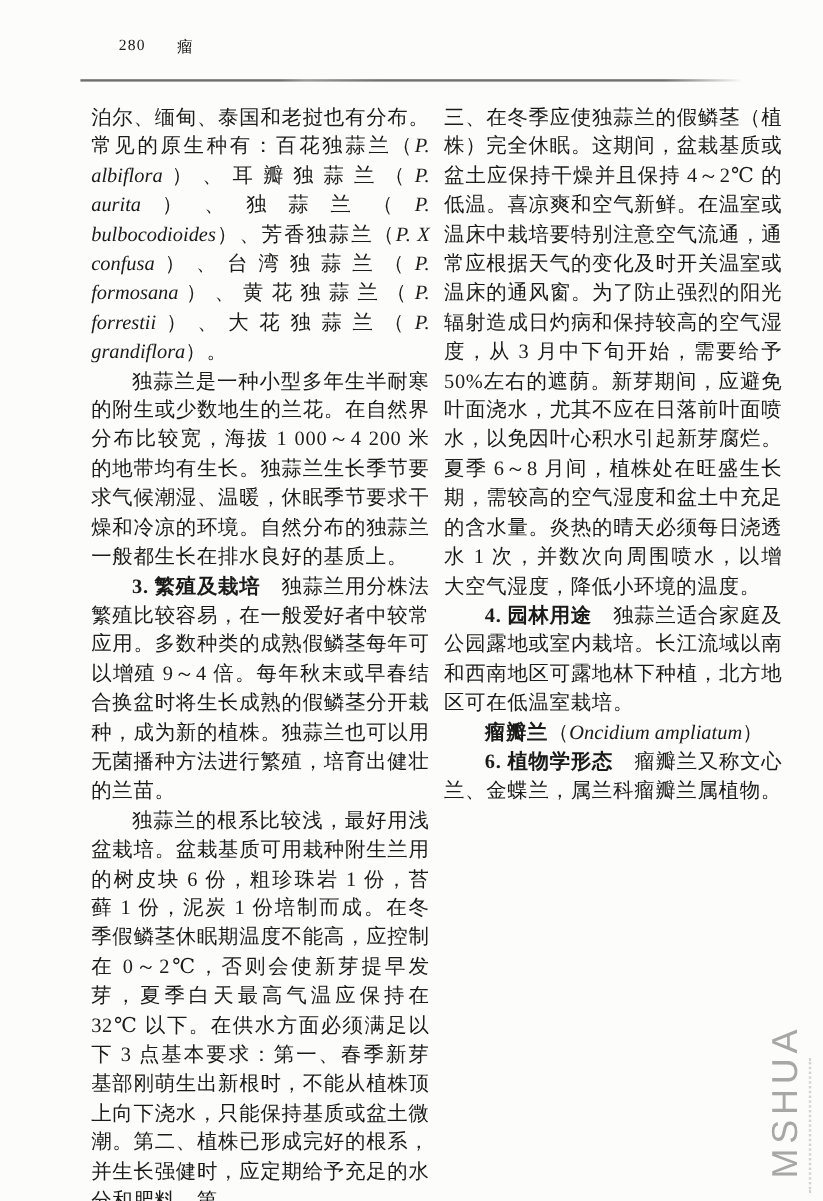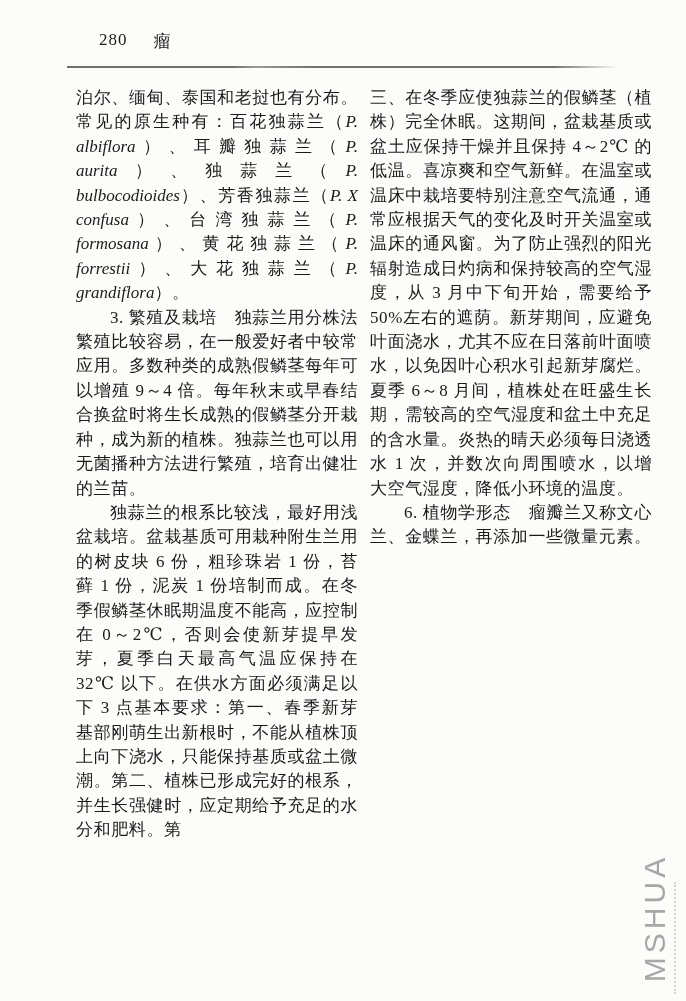--- a/index.html
+++ b/index.html
@@ -3,39 +3,39 @@
 <meta charset="utf-8">
 <style>
   html,body{margin:0;padding:0;background:#e9e9e7;}
   .page{
     position:relative;width:686px;height:1001px;margin:0 auto;
     background:#fcfcfb;overflow:hidden;
     font-family:"Liberation Serif","DejaVu Serif",serif;
     color:#1b1b1b;
   }
   .page-header{
-    position:absolute;top:30px;left:99px;font-size:17px;
+    position:absolute;top:30px;left:99px;font-size:13px;
     display:flex;gap:26px;letter-spacing:1px;
   }
   .header-rule{
     position:absolute;top:66px;left:67px;width:552px;height:2px;
     background:linear-gradient(to right,#6f6f6f 0 30%,#9a9a9a 34%,#707070 45% 88%,rgba(120,120,120,0) 100%);
   }
   .columns{
     position:absolute;top:86px;left:76px;width:576px;
     display:flex;gap:12px;
   }
   .col{
     width:288px;font-size:17px;line-height:24.4px;
     text-align:justify;text-justify:inter-ideograph;
     letter-spacing:0.6px;
   }
   p.para{margin:0;padding:0;}
   p.indent{text-indent:2em;}
-  .b{font-weight:400;}
+  .b{font-weight:700;}
   .i{font-style:italic;font-family:"Liberation Serif","DejaVu Serif",serif;letter-spacing:0;}
   .watermark{
     position:absolute;left:588px;top:898px;width:140px;height:40px;
     text-align:center;transform:rotate(-90deg);transform-origin:center;
     font-family:"Liberation Sans","DejaVu Sans",sans-serif;
     font-size:30px;color:#a7a7a7;letter-spacing:4px;font-weight:400;
   }
   .edge-noise{
     position:absolute;right:10px;top:882px;height:112px;width:0;
     border-right:2px dotted #c2c2c2;opacity:.7;
@@ -47,24 +47,27 @@
 <div class="page">
   <div class="page-header">
     <span>280</span>
     <span>瘤</span>
   </div>
   <div class="header-rule"></div>
 
   <div class="columns">
     <div class="col">
         <p class="para"><span>泊尔、缅甸、泰国和老挝也有分布。常见的原生种有：百花独蒜兰（</span><span class="i">P. albiflora</span><span>）、耳瓣独蒜兰（</span><span class="i">P. aurita</span><span>）、独蒜兰（</span><span class="i">P. bulbocodioides</span><span>）、芳香独蒜兰（</span><span class="i">P. X confusa</span><span>）、台湾独蒜兰（</span><span class="i">P. formosana</span><span>）、黄花独蒜兰（</span><span class="i">P. forrestii</span><span>）、大花独蒜兰（</span><span class="i">P. grandiflora</span><span>）。</span></p>
+        <p class="para indent"><span>独蒜兰是一种小型多年生半耐寒的附生或少数地生的兰花。在自然界分布比较宽，海拔 1 000～4 200 米的地带均有生长。独蒜兰生长季节要求气候潮湿、温暖，休眠季节要求干燥和冷凉的环境。自然分布的独蒜兰一般都生长在排水良好的基质上。</span></p>
         <p class="para indent"><span class="b">3. 繁殖及栽培　</span><span>独蒜兰用分株法繁殖比较容易，在一般爱好者中较常应用。多数种类的成熟假鳞茎每年可以增殖 9～4 倍。每年秋末或早春结合换盆时将生长成熟的假鳞茎分开栽种，成为新的植株。独蒜兰也可以用无菌播种方法进行繁殖，培育出健壮的兰苗。</span></p>
         <p class="para indent"><span>独蒜兰的根系比较浅，最好用浅盆栽培。盆栽基质可用栽种附生兰用的树皮块 6 份，粗珍珠岩 1 份，苔藓 1 份，泥炭 1 份培制而成。在冬季假鳞茎休眠期温度不能高，应控制在 0～2℃，否则会使新芽提早发芽，夏季白天最高气温应保持在 32℃ 以下。在供水方面必须满足以下 3 点基本要求：第一、春季新芽基部刚萌生出新根时，不能从植株顶上向下浇水，只能保持基质或盆土微潮。第二、植株已形成完好的根系，并生长强健时，应定期给予充足的水分和肥料。第</span></p>
       </div>
     <div class="col">
         <p class="para"><span>三、在冬季应使独蒜兰的假鳞茎（植株）完全休眠。这期间，盆栽基质或盆土应保持干燥并且保持 4～2℃ 的低温。喜凉爽和空气新鲜。在温室或温床中栽培要特别注意空气流通，通常应根据天气的变化及时开关温室或温床的通风窗。为了防止强烈的阳光辐射造成日灼病和保持较高的空气湿度，从 3 月中下旬开始，需要给予 50%左右的遮荫。新芽期间，应避免叶面浇水，尤其不应在日落前叶面喷水，以免因叶心积水引起新芽腐烂。夏季 6～8 月间，植株处在旺盛生长期，需较高的空气湿度和盆土中充足的含水量。炎热的晴天必须每日浇透水 1 次，并数次向周围喷水，以增大空气湿度，降低小环境的温度。</span></p>
-        <p class="para indent"><span class="b">6. 植物学形态　</span><span>瘤瓣兰又称文心兰、金蝶兰，再添加一些微量元素。</span></p>
+        <p class="para indent"><span class="b">4. 园林用途　</span><span>独蒜兰适合家庭及公园露地或室内栽培。长江流域以南和西南地区可露地林下种植，北方地区可在低温室栽培。</span></p>
+        <p class="para indent"><span class="b">瘤瓣兰</span><span>（</span><span class="i">Oncidium ampliatum</span><span>）</span></p>
+        <p class="para indent"><span class="b">6. 植物学形态　</span><span>瘤瓣兰又称文心兰、金蝶兰，属兰科瘤瓣兰属植物。</span></p>
       </div>
   </div>
 
   <div class="watermark">MSHUA</div>
   <div class="edge-noise"></div>
 </div>
 
 </body></html>

